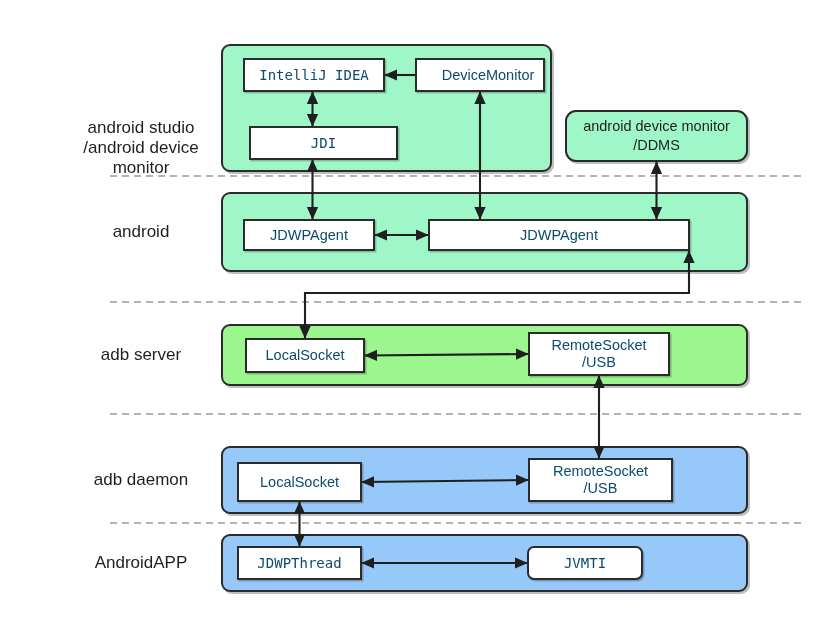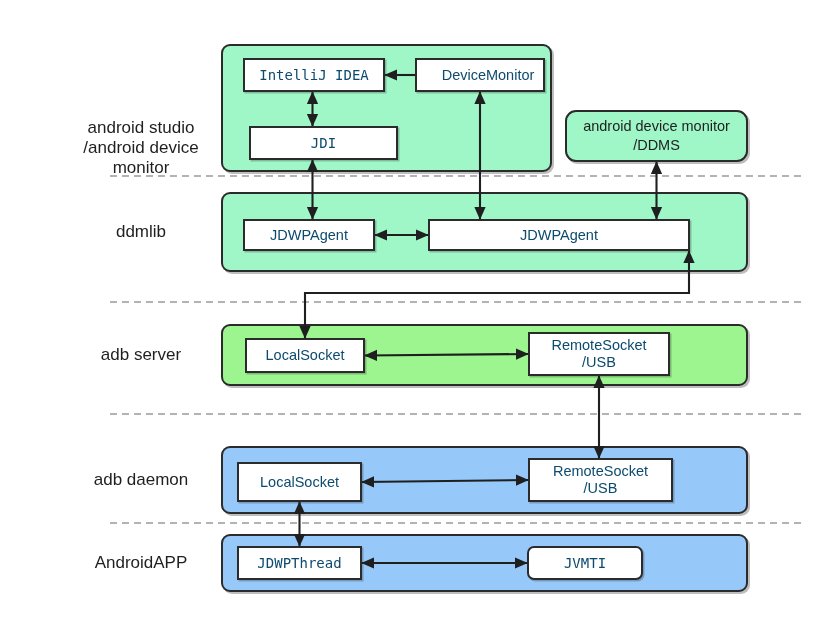--- a/index.html
+++ b/index.html
@@ -89,21 +89,21 @@
 
   <div class="band" id="band-android-studio" style="left: 221px; top: 44px; width: 331px; height: 128px; background: rgb(159, 247, 200);"></div>
   <div class="band" id="band-ddmlib" style="left: 221px; top: 192px; width: 527px; height: 80px; background: rgb(159, 247, 200);"></div>
   <div class="band" id="band-adb-server" style="left: 221px; top: 324px; width: 527px; height: 62px; background: rgb(156, 245, 143);"></div>
   <div class="band" id="band-adb-daemon" style="left: 221px; top: 446px; width: 527px; height: 68px; background: rgb(150, 200, 250);"></div>
   <div class="band" id="band-android-app" style="left: 221px; top: 534px; width: 527px; height: 58px; background: rgb(150, 200, 250);"></div>
 
   <div class="band-label" id="label-android-studio" style="left: 66px; top: 118px; width: 150px; height: auto;">android studio
 /android device
 monitor</div>
-  <div class="band-label" id="label-ddmlib" style="left: 66px; top: 222px; width: 150px; height: auto;">ddmlib</div>
+  <div class="band-label" id="label-ddmlib" style="left: 66px; top: 222px; width: 150px; height: auto;">android</div>
   <div class="band-label" id="label-adb-server" style="left: 66px; top: 345px; width: 150px; height: auto;">adb server</div>
   <div class="band-label" id="label-adb-daemon" style="left: 66px; top: 470px; width: 150px; height: auto;">adb daemon</div>
   <div class="band-label" id="label-android-app" style="left: 66px; top: 553px; width: 150px; height: auto;">AndroidAPP</div>
 
   <div class="standalone" id="box-ddms" style="left: 565px; top: 110px; width: 183px; height: 52px; background: rgb(159, 247, 200);">android device monitor
 /DDMS</div>
 
   <svg class="svg-layer" id="connector-layer" viewBox="0 0 834 625" xmlns="http://www.w3.org/2000/svg">
     <defs>
       <marker id="arrow-end" viewBox="0 0 10 10" refX="9.4" refY="5" markerWidth="6.2" markerHeight="6.2" orient="auto-start-reverse">

